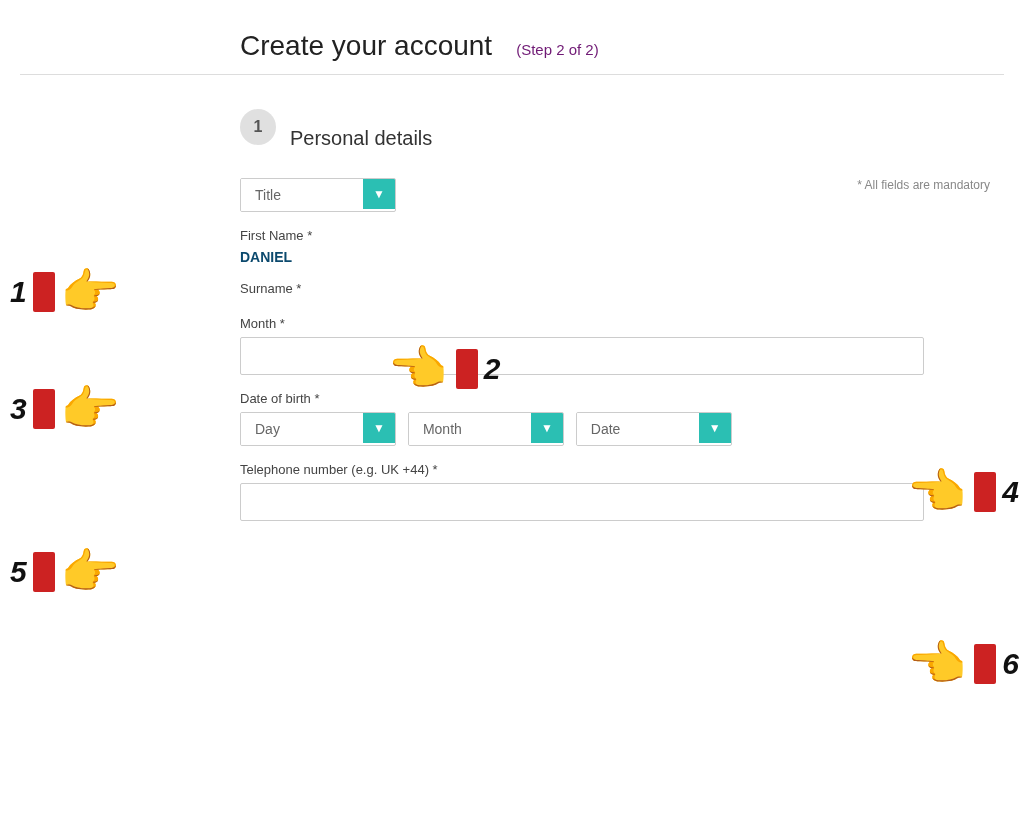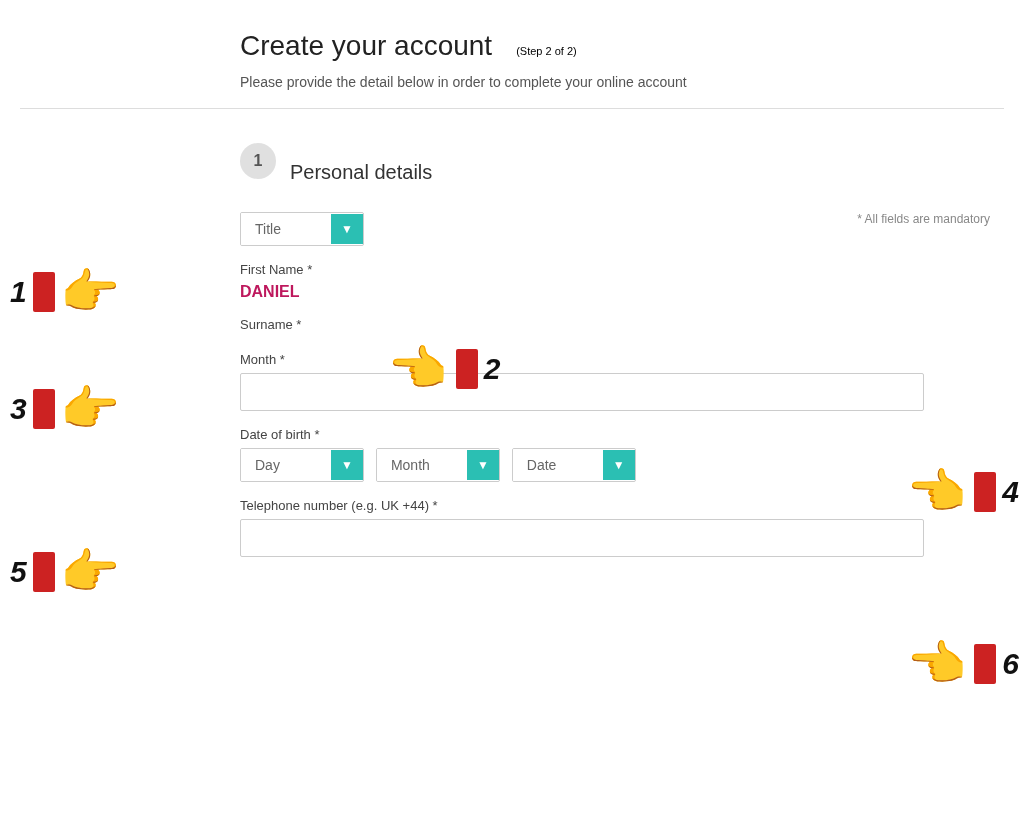--- a/index.html
+++ b/index.html
@@ -23,22 +23,22 @@
       font-weight: 400;
       color: #222;
       display: flex;
       align-items: baseline;
       gap: 24px;
       margin-bottom: 12px;
       padding-left: 220px;
     }
 
     .step-info {
-      font-size: 11px;
-      color: #000000;
+      font-size: 15px;
+      color: #701a75;
       font-weight: 400;
     }
 
     .subtitle {
       font-size: 14px;
       color: #555;
       margin-bottom: 18px;
       padding-left: 220px;
     }
 
@@ -89,25 +89,26 @@
 
     .field-label {
       font-size: 13px;
       color: #444;
       margin-bottom: 6px;
       display: block;
     }
 
     .select-wrapper {
       display: inline-flex;
-      align-items: center;
+      align-items: flex-start;
       border: 1px solid #ccc;
       border-radius: 2px;
       overflow: hidden;
       background: #fff;
+      gap: 32px;
     }
 
     .select-text {
       padding: 8px 14px;
       font-size: 14px;
       color: #666;
       min-width: 90px;
       background: #fff;
     }
 
@@ -117,22 +118,22 @@
       padding: 8px 10px;
       font-size: 12px;
       cursor: pointer;
       display: flex;
       align-items: center;
       justify-content: center;
       height: 100%;
     }
 
     .text-field {
-      font-size: 16px;
-      color: #be185d;
+      font-size: 14px;
+      color: #0c4a6e;
       font-weight: 600;
     }
 
     .input-field {
       width: 100%;
       padding: 10px 12px;
       border: 1px solid #ccc;
       border-radius: 2px;
       font-size: 14px;
       outline: none;
@@ -156,21 +157,20 @@
 </head>
 <body>
 
 <div class="page-container">
 
   <div class="page-title">
     <span>Create your account</span>
     <span class="step-info">(Step 2 of 2)</span>
   </div>
 
-  <div class="subtitle">Please provide the detail below in order to complete your online account</div>
 
   <hr class="divider">
 
   <div class="section-header">
     <div class="step-circle">1</div>
     <div class="section-title">Personal details</div>
   </div>
 
   <div class="form-area" style="position:relative;">
 

